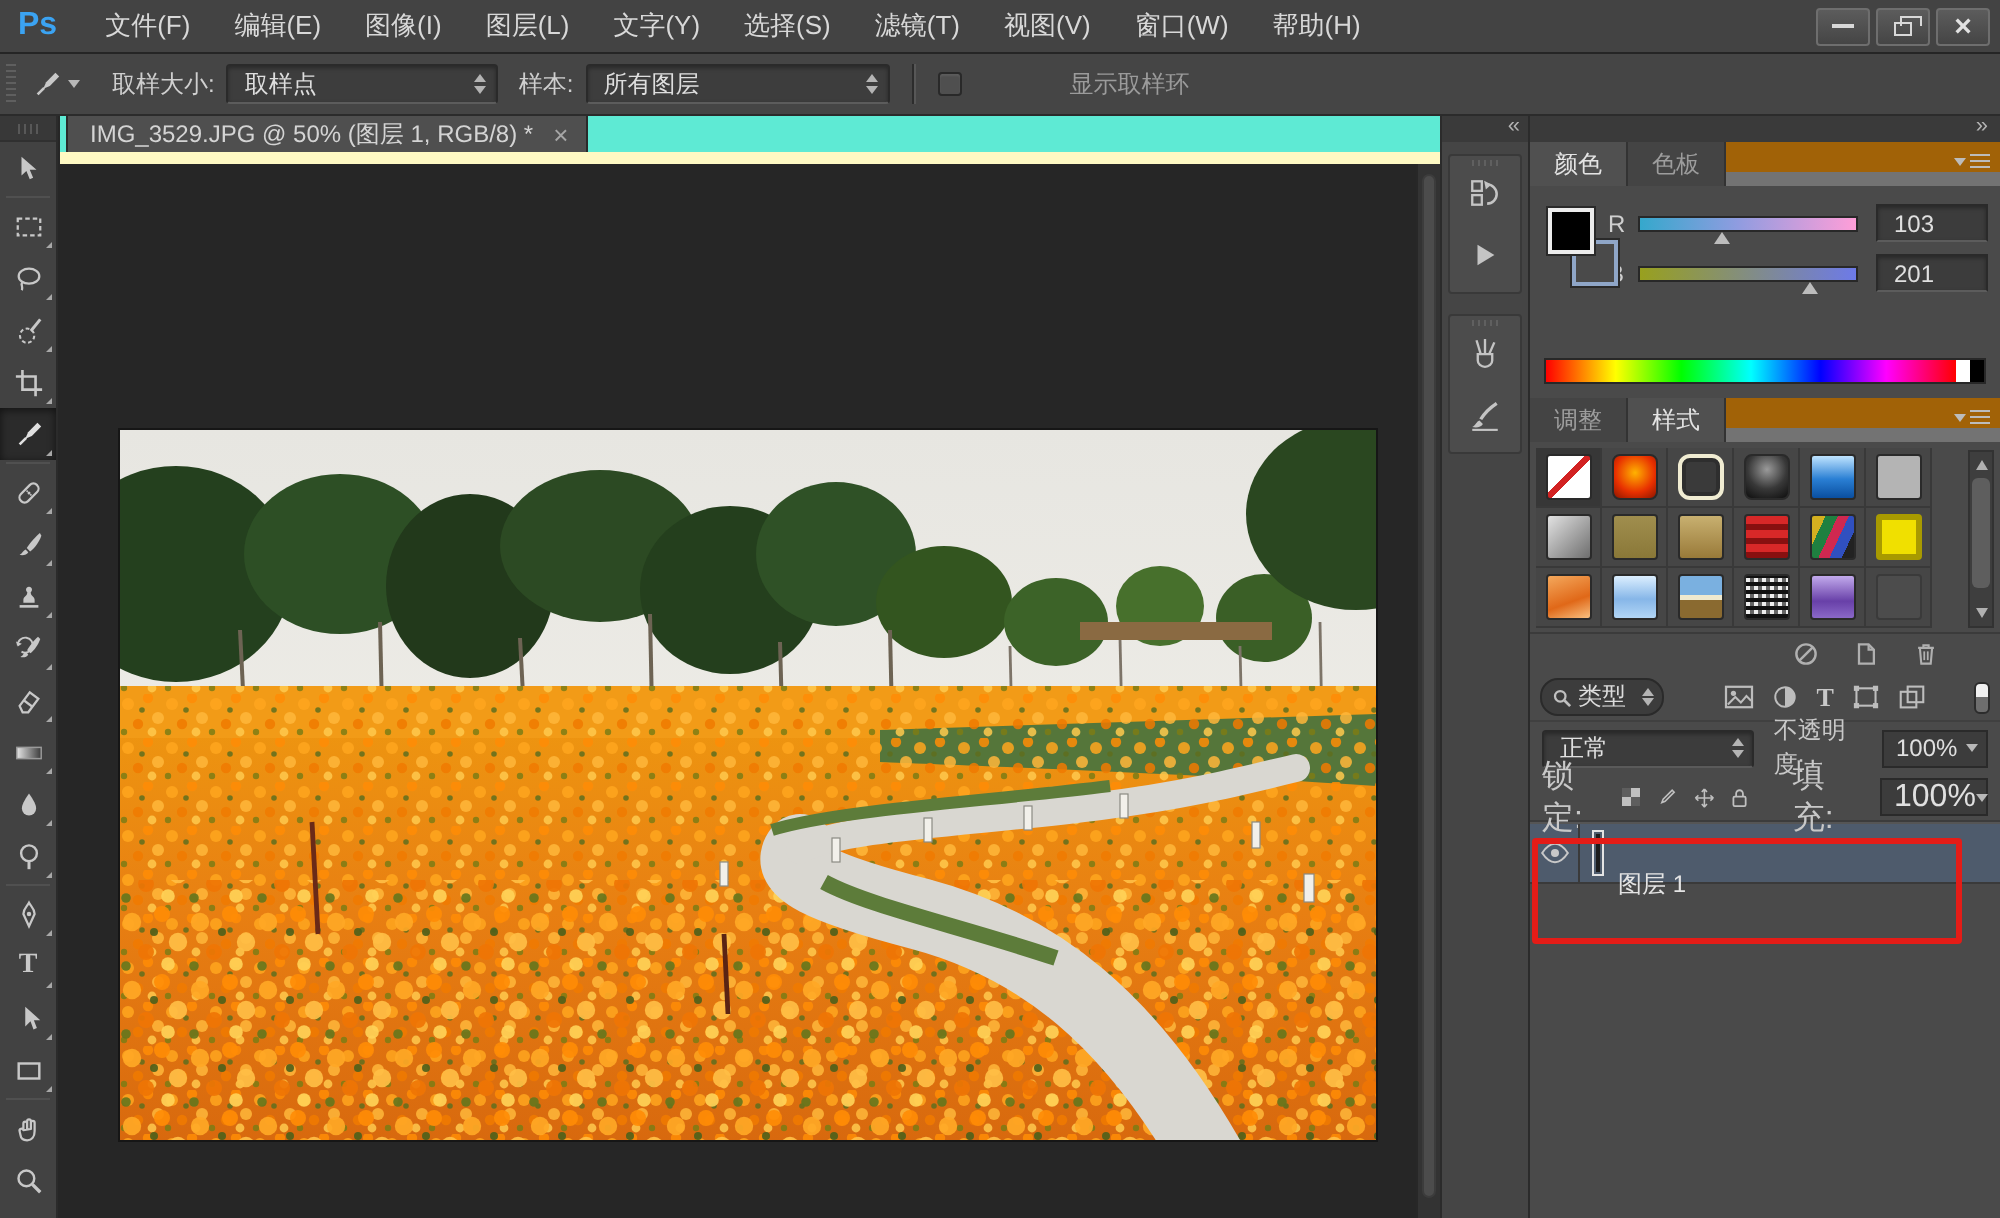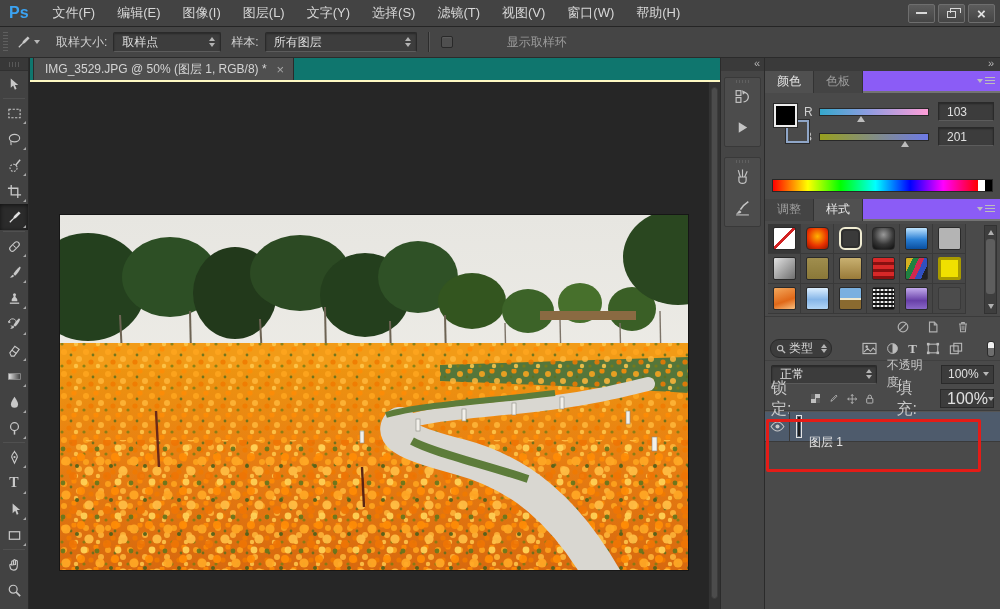--- a/index.html
+++ b/index.html
@@ -30,21 +30,21 @@
     border-bottom:1px solid #2b2b2b; display:flex; align-items:center; font-size:12px; }
   .grip-v { width:8px; align-self:stretch; margin:5px 2px 5px 3px;
     background-image:repeating-linear-gradient(#5f5f5f 0 1px, transparent 1px 3px); width:5px; }
   .tool-preview { width:36px; display:flex; align-items:center; justify-content:center; gap:3px; }
   .caret-down { width:0; height:0; border-left:3px solid transparent; border-right:3px solid transparent;
     border-top:4px solid #b8b8b8; }
   .opt-label { margin:0 6px 0 10px; color:#cfcfcf; }
   .dropdown { height:20px; background:#3d3d3d; border:1px solid #2a2a2a; border-bottom-color:#5c5c5c;
     border-radius:2px; display:flex; align-items:center; padding:0 5px 0 8px; color:#dedede;
     box-shadow:inset 0 1px 2px rgba(0,0,0,.35); }
-  .dd-sample-size { width:108px; } .dd-sample { width:152px; }
+  .dd-sample-size { width:136px; } .dd-sample { width:152px; }
   .spinner { margin-left:auto; display:flex; flex-direction:column; gap:2px; padding-left:6px; }
   .spin-up { width:0;height:0;border-left:3px solid transparent; border-right:3px solid transparent; border-bottom:4px solid #b4b4b4; }
   .spin-down { width:0;height:0;border-left:3px solid transparent; border-right:3px solid transparent; border-top:4px solid #b4b4b4; }
   .vsep { width:2px; height:20px; margin:0 11px; border-left:1px solid #2c2c2c; border-right:1px solid #575757; }
   .checkbox { width:12px; height:12px; border:1px solid #292929; background:#4f4f4f; border-radius:2px;
     margin-right:6px; box-shadow:inset 0 1px 1px rgba(255,255,255,.08); }
   .dim { color:#9b9b9b; }
   .opt-sample-ring { display:flex; align-items:center;gap:48px; }
 
   
@@ -54,21 +54,21 @@
     background-size:11px 5px; background-position:9px 4px; background-repeat:no-repeat; }
   .tool { width:28px; height:26px; display:flex; align-items:center; justify-content:center; position:relative; }
   .tool .fly { position:absolute; right:2px; bottom:2px; width:0; height:0;
     border-left:3px solid transparent; border-bottom:3px solid #a8a8a8; }
   .tool.selected { background:#2b2b2b; box-shadow:inset 0 1px 4px rgba(0,0,0,.6); }
   .tool-sep { height:1px; background:#343434; border-bottom:1px solid #505050; margin:1px 3px; }
   .tletter { font-size:14px; color:#c9c9c9; font-weight:bold; font-family:"Liberation Serif",serif; line-height:1; }
 
   
   .canvas-region { position:absolute; left:30px; top:58px; width:690px; bottom:0; }
-  .tabstrip { height:24px; background:#0f766e; border-bottom:2px solid #fef9c3; display:flex; }
+  .tabstrip { height:24px; background:#5eead4; border-bottom:6px solid #fef9c3; display:flex; }
   .doc-tab { background:#4f4f4f; border-right:1px solid #2a2a2a; border-left:1px solid #2a2a2a;
     display:flex; align-items:center; padding:0 9px 0 11px; font-size:12px; color:#d4d4d4; gap:10px; margin-left:3px; }
   .tab-close { color:#a6a6a6; font-size:13px; line-height:1; }
   .canvas { position:absolute; top:24px; left:0; right:12px; bottom:0; background:#262626; }
   .photo { position:absolute; left:30px; top:133px; width:628px; height:355px; box-shadow:0 0 0 1px #161616; }
   .vscroll { position:absolute; top:24px; right:0; width:12px; bottom:0; background:#333; border-left:1px solid #272727; }
   .vscroll-thumb { position:absolute; left:2px; right:2px; top:5px; bottom:10px; background:#4c4c4c;
     border:1px solid #3c3c3c; border-radius:5px; }
 
   
@@ -77,21 +77,21 @@
     line-height:11px; padding-right:5px; letter-spacing:-1px; }
   .dock-group { margin:6px 3px 10px; background:#4c4c4c; border:1px solid #393939; border-radius:2px; padding:3px 0;
     background-image:repeating-linear-gradient(90deg,#606060 0 1px, transparent 1px 3px);
     background-size:14px 3px; background-position:11px 2px; background-repeat:no-repeat; }
   .dock-btn { height:31px; display:flex; align-items:center; justify-content:center; }
 
   
   .panels { position:absolute; left:764px; top:58px; width:236px; bottom:0; background:#4a4a4a; border-left:1px solid #2b2b2b; }
   .panels-collapse { height:13px; background:#3a3a3a; color:#b4b4b4; text-align:right; font-size:11px;
     line-height:11px; padding-right:7px; letter-spacing:-1px; }
-  .tabbar { height:22px; background:#8b5cf6; display:flex; position:relative; border-bottom:2px solid #737373;font-family:Liberation Mono, monospace; }
+  .tabbar { height:22px; background:#a16207; display:flex; position:relative; border-bottom:7px solid #737373; }
   .ptab { height:22px; line-height:22px; padding:0 12px; font-size:12px; color:#9d9d9d; background:#444;
     border-right:1px solid #333; }
   .ptab.active { background:#505050; color:#e4e4e4; }
   .panel-menu { position:absolute; right:5px; top:6px; display:flex; align-items:center; gap:2px; }
   .pm-tri { width:0; height:0; border-left:3px solid transparent; border-right:3px solid transparent; border-top:4px solid #bcbcbc; }
   .pm-lines { width:10px; height:8px; background-image:repeating-linear-gradient(#bcbcbc 0 1px, transparent 1px 3px); }
 
   
   .panel-color { height:128px; position:relative; }
   .color-body { display:flex; padding:6px 6px 0; }

